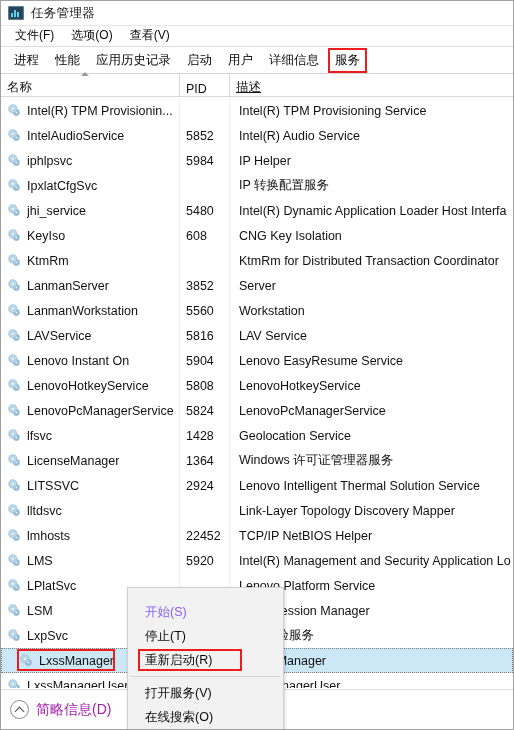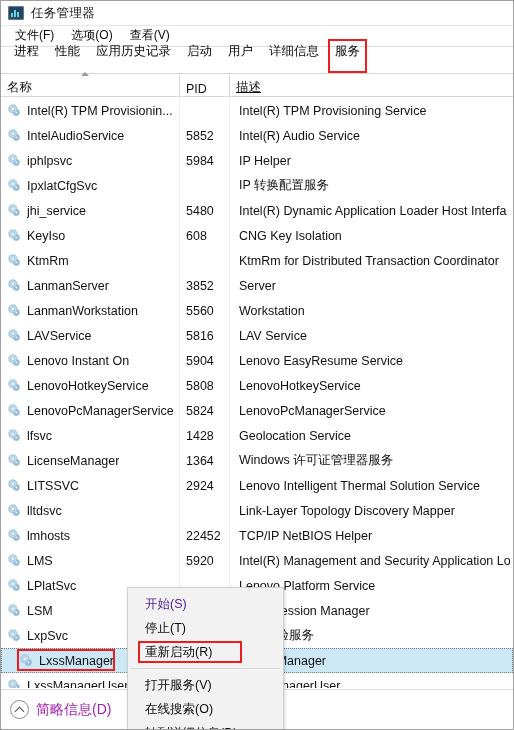--- a/index.html
+++ b/index.html
@@ -82,21 +82,21 @@
     position: relative;
   }
   .tabbar::after {
     content: "";
     position: absolute; left: 0; right: 0; bottom: 0;
     height: 1px; background: #d4d4d4;
   }
   .tab {
     font-size: 12.5px;
     color: #0a0a0a;
-    padding: 2px 8px 14px 8px;
+    padding: 2px 8px 5px 8px;
     white-space: nowrap;
     cursor: default;
     position: relative;
     z-index: 2;
   }
   .tab.active {
     font-weight: normal;
   }
   .tab-wrap { position: relative; }
   .tab-box {
@@ -215,21 +215,21 @@
     font-size: 12.5px;
     color: #0a0a0a;
     height: 24px;
     display: flex;
     align-items: center;
     padding-left: 17px;
     white-space: nowrap;
     cursor: default;
     position: relative;
   }
-  .cmi.disabled { color: #4c1d95; }
+  .cmi.disabled { color: #8b5cf6; margin-top: 8px; }
   .cm-sep {
     height: 1px;
     background: #d6d6d6;
     margin: 4px 3px 4px 3px;
   }
   .cmi-box {
     position: absolute;
     left: 10px; top: 1px;
     width: 104px; height: 22px;
     border: 2px solid #ee1c1c;

